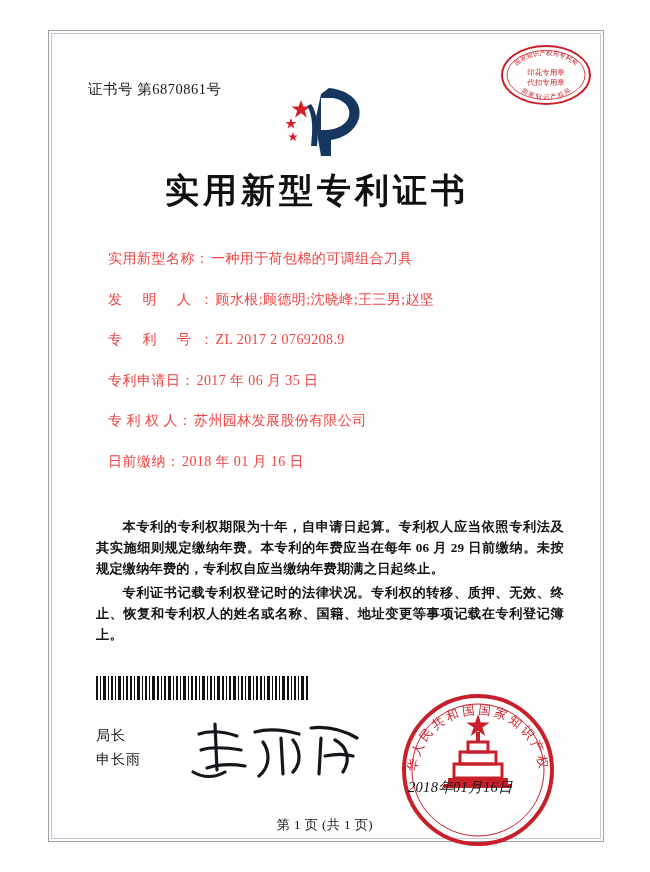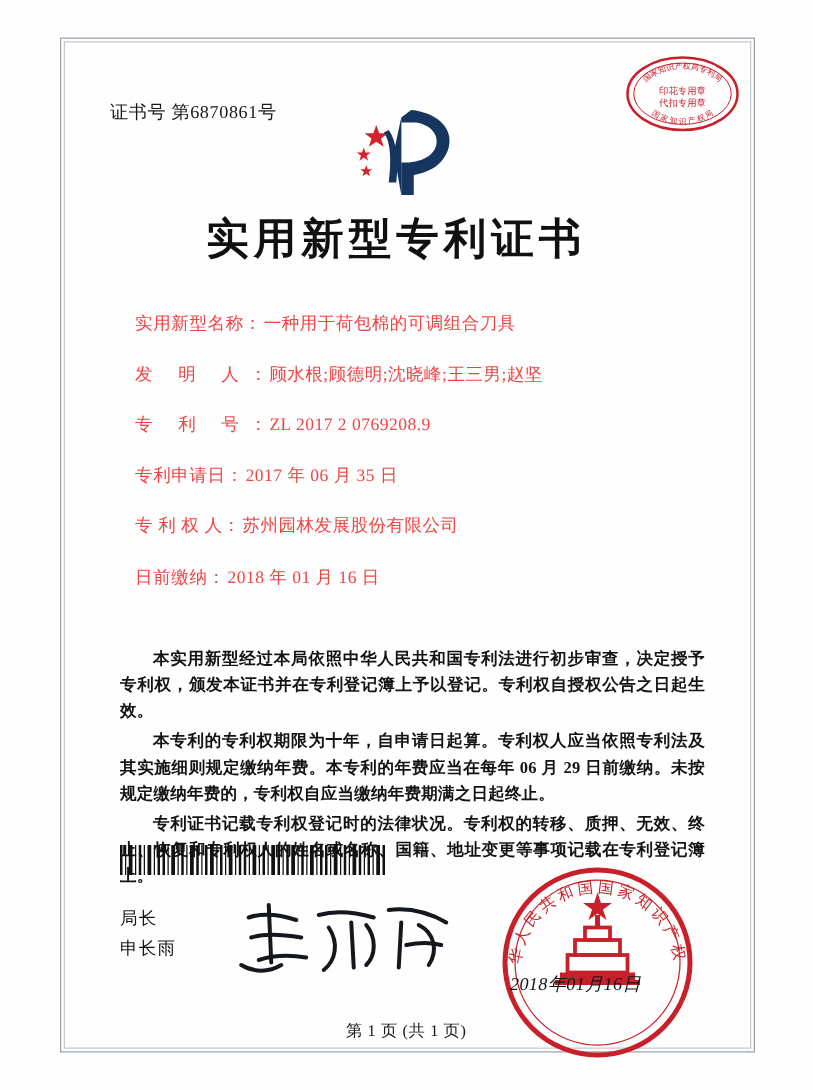--- a/index.html
+++ b/index.html
@@ -260,21 +260,20 @@
       <span class="field-value">苏州园林发展股份有限公司</span>
     </div>
     <div class="field-row">
       <span class="field-label">日前缴纳</span>
       <span class="field-sep">：</span>
       <span class="field-value">2018 年 01 月 16 日</span>
     </div>
   </div>
 
   <div class="body-text">
-    <p>本实用新型经过本局依照中华人民共和国专利法进行初步审查，决定授予专利权，颁发本证书并在专利登记簿上予以登记。专利权自授权公告之日起生效。</p>
     <p>本专利的专利权期限为十年，自申请日起算。专利权人应当依照专利法及其实施细则规定缴纳年费。本专利的年费应当在每年 06 月 29 日前缴纳。未按规定缴纳年费的，专利权自应当缴纳年费期满之日起终止。</p>
     <p>专利证书记载专利权登记时的法律状况。专利权的转移、质押、无效、终止、恢复和专利权人的姓名或名称、国籍、地址变更等事项记载在专利登记簿上。</p>
   </div>
 
   <div class="barcode">
     <svg width="215" height="24" viewBox="0 0 215 24">
       <g fill="#111">
         <rect x="0" y="0" width="2" height="24"></rect>
           <rect x="4" y="0" width="1" height="24"></rect>
         <rect x="7" y="0" width="3" height="24"></rect>

